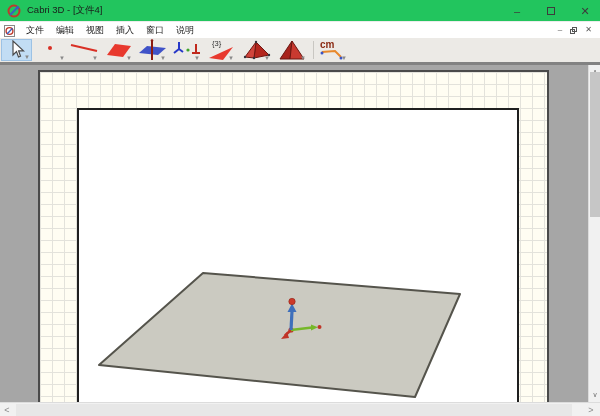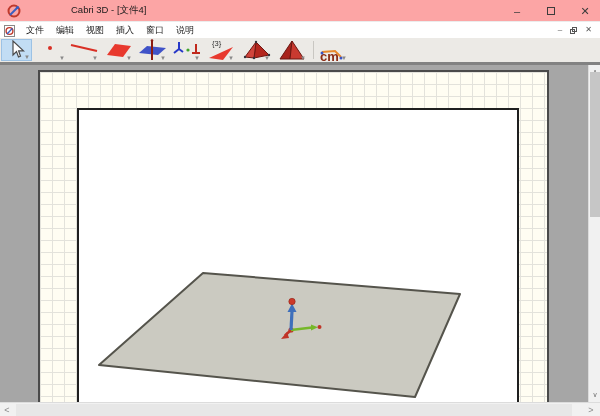--- a/index.html
+++ b/index.html
@@ -1,21 +1,21 @@
 <!DOCTYPE html>
 <html><head>
 <meta charset="utf-8">
 <style>
   * { margin:0; padding:0; box-sizing:border-box; }
   html,body { width:600px; height:416px; overflow:hidden; }
   body { font-family:"Liberation Sans","DejaVu Sans",sans-serif; background:#fff; position:relative; }
   .window { position:absolute; left:0; top:0; width:600px; height:416px; background:#fff; }
 
   
-  .titlebar { position:absolute; left:0; top:0; width:600px; height:22px; background:#fca5a5; border-bottom:1px solid #ececec; display:flex; align-items:center;gap:44px; }
+  .titlebar { position:absolute; left:0; top:0; width:600px; height:22px; background:#22c55e; border-bottom:1px solid #ececec; display:flex; align-items:center; }
   .app-icon { width:14px; height:14px; margin:0 6px 0 7px; }
   .title-text { font-size:9.5px; color:#1b1b1b; }
   .win-controls { position:absolute; right:6px; top:0; height:22px; display:flex; align-items:center; gap:16px; }
   .wc { width:18px; height:18px; display:flex; align-items:center; justify-content:center; color:#3c3c3c; font-size:11px; cursor:default; }
   .wc .maxbox { width:8px; height:8px; border:1px solid #3c3c3c; display:block; }
 
   
   .menubar { position:absolute; left:0; top:23px; width:600px; height:15px; background:#ffffff; display:flex; align-items:center; }
   .doc-icon { width:11px; height:12px; margin:0 5px 0 4px; }
   .menu-item { font-size:9px; color:#222; padding:1px 6px; }
@@ -27,21 +27,21 @@
   .mdi .restore i.f { left:2px; top:0; }
 
   
   .toolbar { position:absolute; left:0; top:38px; width:600px; height:24px; background:#ECEAE6; }
   .tbtn { position:absolute; top:1px; height:22px; width:31px; }
   .tbtn.selected { background:#C2DDF4; border:1px solid #9CC2E5; }
   .tbtn svg { position:absolute; left:1px; top:0; }
   .drop { position:absolute; right:1px; bottom:0; font-size:6px; color:#8a8a8a; line-height:6px; }
   .tb-sep { position:absolute; left:313px; top:3px; width:1px; height:18px; background:#c9c7c2; }
   .tool-badge { position:absolute; left:8px; top:0px; font-size:7.5px; color:#333; }
-  .cm-label { position:absolute; left:3px; top:10px; font-size:13px; font-weight:bold; color:#8B2B14;text-align:center; }
+  .cm-label { position:absolute; left:3px; top:0px; font-size:10px; font-weight:bold; color:#8B2B14;text-align:center; }
   .toolbar-edge { position:absolute; left:0; top:62px; width:600px; height:3px; background:#828282; }
 
   
   .canvas { position:absolute; left:0; top:65px; width:588px; height:337px; background:#A6A6A6; overflow:hidden; }
   .grid-paper { position:absolute; left:38px; top:5px; width:511px; height:332px;
     background-color:#FFFDF2;
     background-image:linear-gradient(#E3E2DB 1px, transparent 1px),linear-gradient(90deg,#E3E2DB 1px, transparent 1px);
     background-size:12px 12px;
     border:2px solid #4A4A4A; border-bottom:none; }
   .page { position:absolute; left:77px; top:43px; width:442px; height:294px; background:#ffffff; border:2px solid #1F1F1F; border-bottom:none; }

